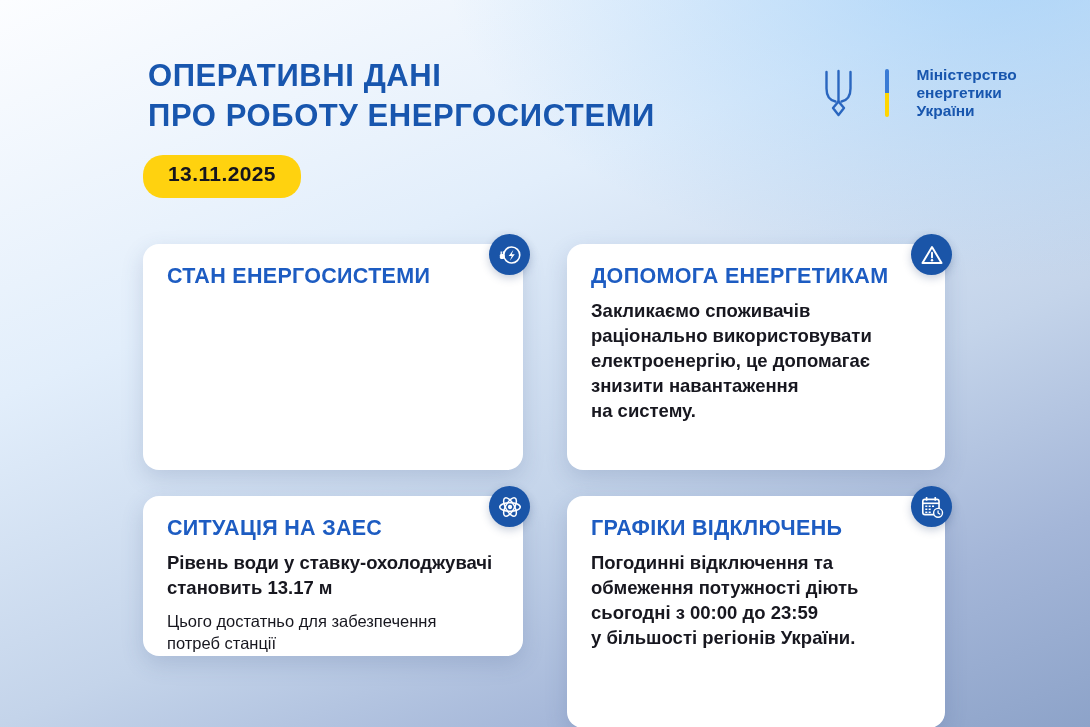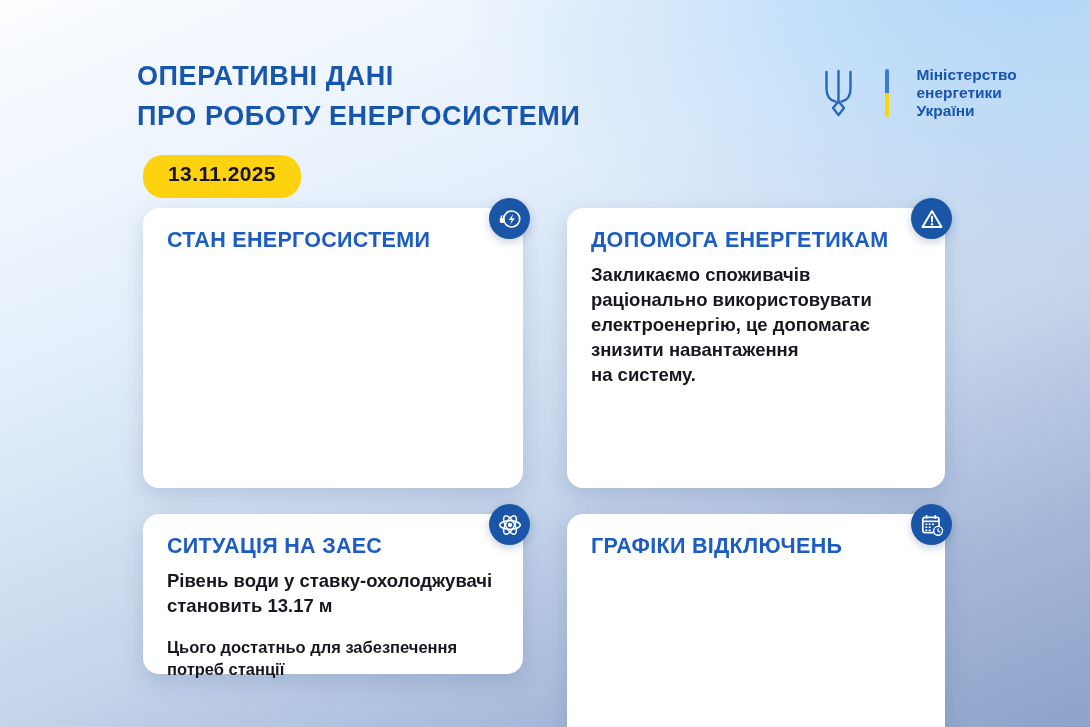--- a/index.html
+++ b/index.html
@@ -17,22 +17,22 @@
     position: relative;
     overflow: hidden;
     font-family: "Liberation Sans", sans-serif;
     background:
       radial-gradient(ellipse 900px 520px at 92% -6%, rgba(138,196,246,0.60), rgba(138,196,246,0) 62%),
       linear-gradient(158deg, #fcfdff 0%, #e2eefb 34%, #c4d4ea 62%, #a4b6d8 82%, #8da3c9 100%);
   }
 
   .page-title {
     position: absolute;
-    left: 137px; top: 56px;
-    font-size: 27px;
+    left: 148px; top: 56px;
+    font-size: 31px;
     font-weight: bold;
     letter-spacing: 0.6px;
     line-height: 40px;
     color: var(--accent-blue);
     white-space: pre-line;
   }
 
   .logo {
     position: absolute;
     left: 820px; top: 66px;
@@ -74,42 +74,42 @@
     column-gap: 44px;
     row-gap: 26px;
   }
   .card {
     position: relative;
     background: var(--card-bg);
     border-radius: 16px;
     box-shadow: 0 8px 22px rgba(55, 78, 128, 0.18);
     padding: 20px 24px;
   }
-  .card.r1 { height: 280px; }
+  .card.r1 { height: 226px; margin-top: 36px; }
   .card.c3 { height: 160px; }
   .card.c4 { height: 232px; }
 
   .card-title {
     font-size: 21.5px;
     font-weight: bold;
     color: var(--card-title-blue);
     letter-spacing: 0.3px;
     margin-bottom: 9px;
   }
   .card-body {
     font-size: 18.5px;
     font-weight: bold;
     color: var(--body-text);
     line-height: 25px;
     white-space: pre-line;
   }
   .card-note {
-    margin-top: 18px;
+    margin-top: 10px;
     font-size: 16.5px;
-    font-weight: bold;
+    font-weight: normal;
     color: var(--body-text);
     line-height: 22px;
     white-space: pre-line;
   }
 
   .card-icon {
     position: absolute;
     top: -10px; right: -7px;
     width: 41px; height: 41px;
     border-radius: 50%;
@@ -213,15 +213,19 @@
           <rect x="5.8" y="13.4" width="1.9" height="1.4"></rect>
             <rect x="8.9" y="13.4" width="1.9" height="1.4"></rect>
           <rect x="5.8" y="16.2" width="1.9" height="1.4"></rect>
             <rect x="8.9" y="16.2" width="1.9" height="1.4"></rect>
         </g>
         <circle cx="17.6" cy="17.4" r="4.1" fill="#1a55a8" stroke="#fff" stroke-width="1.3"></circle>
         <path d="M17.6 15.7 v1.8 l1.5 1" fill="none" stroke="#fff" stroke-width="1.2" stroke-linecap="round"></path>
       </svg>
     </div>
     <h2 class="card-title">ГРАФІКИ ВІДКЛЮЧЕНЬ</h2>
+    <p class="card-body">Погодинні відключення та
+обмеження потужності діють
+сьогодні з 00:00 до 23:59
+у більшості регіонів України.</p>
   </div>
 
 </div>
 
 </body></html>

